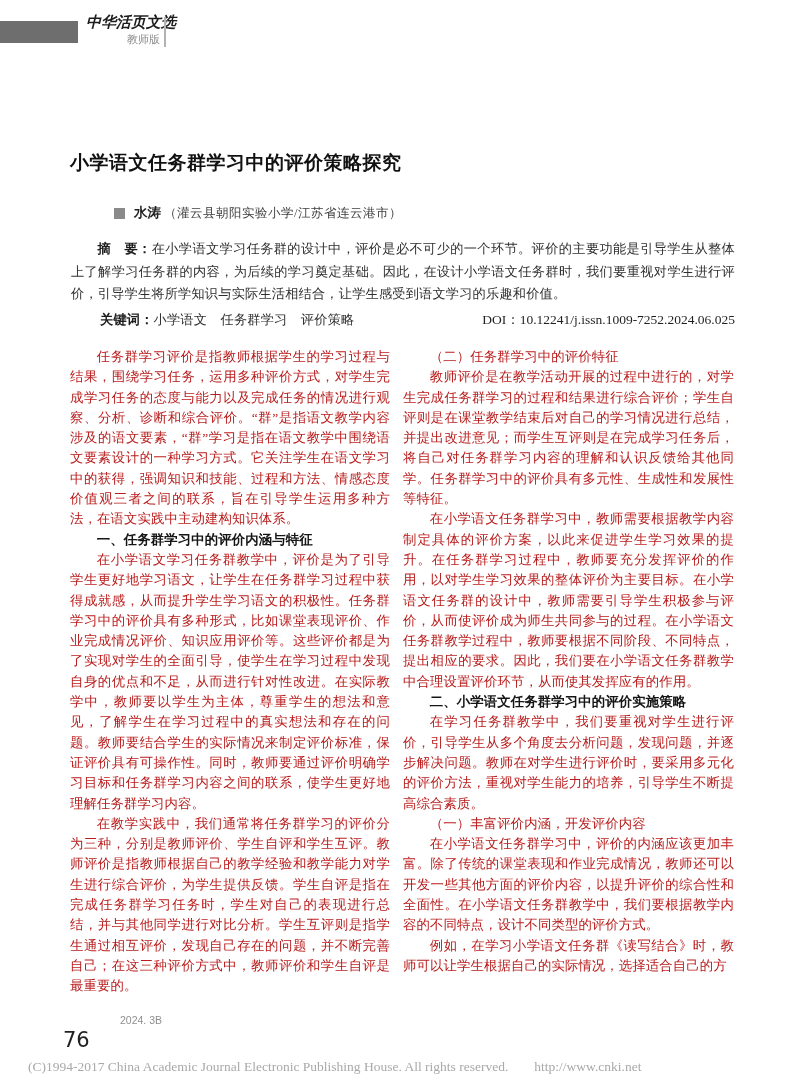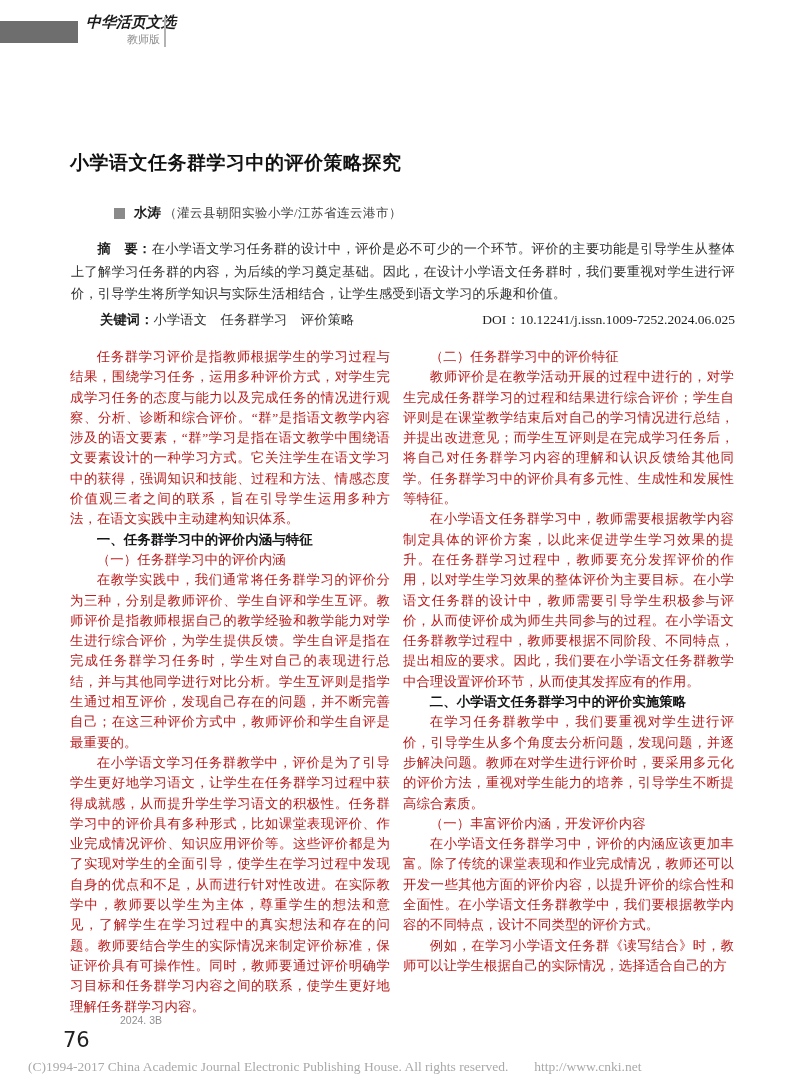--- a/index.html
+++ b/index.html
@@ -86,23 +86,22 @@
     <div class="kw-row">
       <p class="kw-left"><span class="lbl">关键词：</span><span>小学语文　任务群学习　评价策略</span></p>
       <span class="doi">DOI：10.12241/j.issn.1009-7252.2024.06.025</span>
     </div>
   </div>
 
   <div class="columns">
     <div class="col col-left">
         <p>任务群学习评价是指教师根据学生的学习过程与结果，围绕学习任务，运用多种评价方式，对学生完成学习任务的态度与能力以及完成任务的情况进行观察、分析、诊断和综合评价。“群”是指语文教学内容涉及的语文要素，“群”学习是指在语文教学中围绕语文要素设计的一种学习方式。它关注学生在语文学习中的获得，强调知识和技能、过程和方法、情感态度价值观三者之间的联系，旨在引导学生运用多种方法，在语文实践中主动建构知识体系。</p>
         <h3>一、任务群学习中的评价内涵与特征</h3>
-        <h4>（一）任务群学习中的评价内涵</h4>
+        <p>在小学语文学习任务群教学中，评价是为了引导学生更好地学习语文，让学生在任务群学习过程中获得成就感，从而提升学生学习语文的积极性。任务群学习中的评价具有多种形式，比如课堂表现评价、作业完成情况评价、知识应用评价等。这些评价都是为了实现对学生的全面引导，使学生在学习过程中发现自身的优点和不足，从而进行针对性改进。在实际教学中，教师要以学生为主体，尊重学生的想法和意见，了解学生在学习过程中的真实想法和存在的问题。教师要结合学生的实际情况来制定评价标准，保证评价具有可操作性。同时，教师要通过评价明确学习目标和任务群学习内容之间的联系，使学生更好地理解任务群学习内容。</p>
         <p>在教学实践中，我们通常将任务群学习的评价分为三种，分别是教师评价、学生自评和学生互评。教师评价是指教师根据自己的教学经验和教学能力对学生进行综合评价，为学生提供反馈。学生自评是指在完成任务群学习任务时，学生对自己的表现进行总结，并与其他同学进行对比分析。学生互评则是指学生通过相互评价，发现自己存在的问题，并不断完善自己；在这三种评价方式中，教师评价和学生自评是最重要的。</p>
-        <p>在小学语文学习任务群教学中，评价是为了引导学生更好地学习语文，让学生在任务群学习过程中获得成就感，从而提升学生学习语文的积极性。任务群学习中的评价具有多种形式，比如课堂表现评价、作业完成情况评价、知识应用评价等。这些评价都是为了实现对学生的全面引导，使学生在学习过程中发现自身的优点和不足，从而进行针对性改进。在实际教学中，教师要以学生为主体，尊重学生的想法和意见，了解学生在学习过程中的真实想法和存在的问题。教师要结合学生的实际情况来制定评价标准，保证评价具有可操作性。同时，教师要通过评价明确学习目标和任务群学习内容之间的联系，使学生更好地理解任务群学习内容。</p>
       </div>
     <div class="col col-right">
         <h4>（二）任务群学习中的评价特征</h4>
         <p>教师评价是在教学活动开展的过程中进行的，对学生完成任务群学习的过程和结果进行综合评价；学生自评则是在课堂教学结束后对自己的学习情况进行总结，并提出改进意见；而学生互评则是在完成学习任务后，将自己对任务群学习内容的理解和认识反馈给其他同学。任务群学习中的评价具有多元性、生成性和发展性等特征。</p>
         <p>在小学语文任务群学习中，教师需要根据教学内容制定具体的评价方案，以此来促进学生学习效果的提升。在任务群学习过程中，教师要充分发挥评价的作用，以对学生学习效果的整体评价为主要目标。在小学语文任务群的设计中，教师需要引导学生积极参与评价，从而使评价成为师生共同参与的过程。在小学语文任务群教学过程中，教师要根据不同阶段、不同特点，提出相应的要求。因此，我们要在小学语文任务群教学中合理设置评价环节，从而使其发挥应有的作用。</p>
         <h3>二、小学语文任务群学习中的评价实施策略</h3>
         <p>在学习任务群教学中，我们要重视对学生进行评价，引导学生从多个角度去分析问题，发现问题，并逐步解决问题。教师在对学生进行评价时，要采用多元化的评价方法，重视对学生能力的培养，引导学生不断提高综合素质。</p>
         <h4>（一）丰富评价内涵，开发评价内容</h4>
         <p>在小学语文任务群学习中，评价的内涵应该更加丰富。除了传统的课堂表现和作业完成情况，教师还可以开发一些其他方面的评价内容，以提升评价的综合性和全面性。在小学语文任务群教学中，我们要根据教学内容的不同特点，设计不同类型的评价方式。</p>
         <p>例如，在学习小学语文任务群《读写结合》时，教师可以让学生根据自己的实际情况，选择适合自己的方</p>

